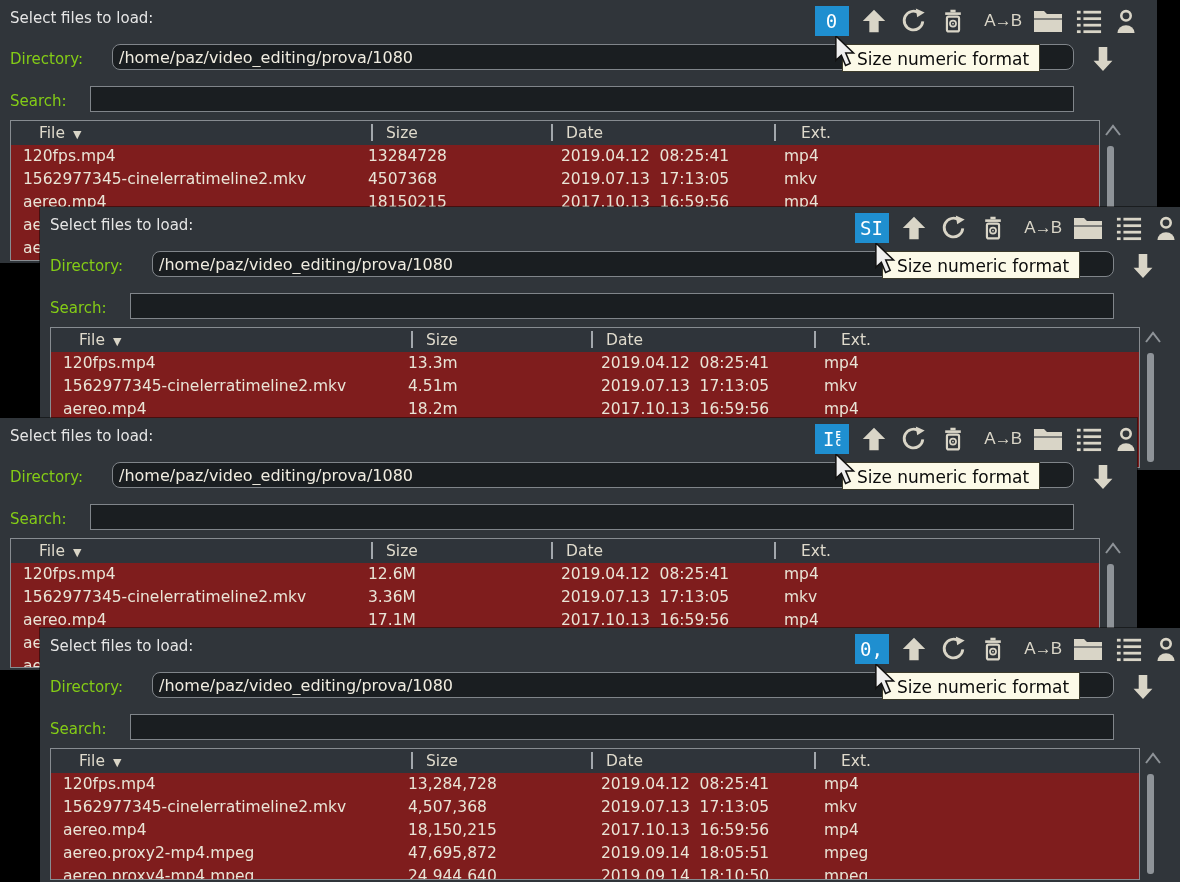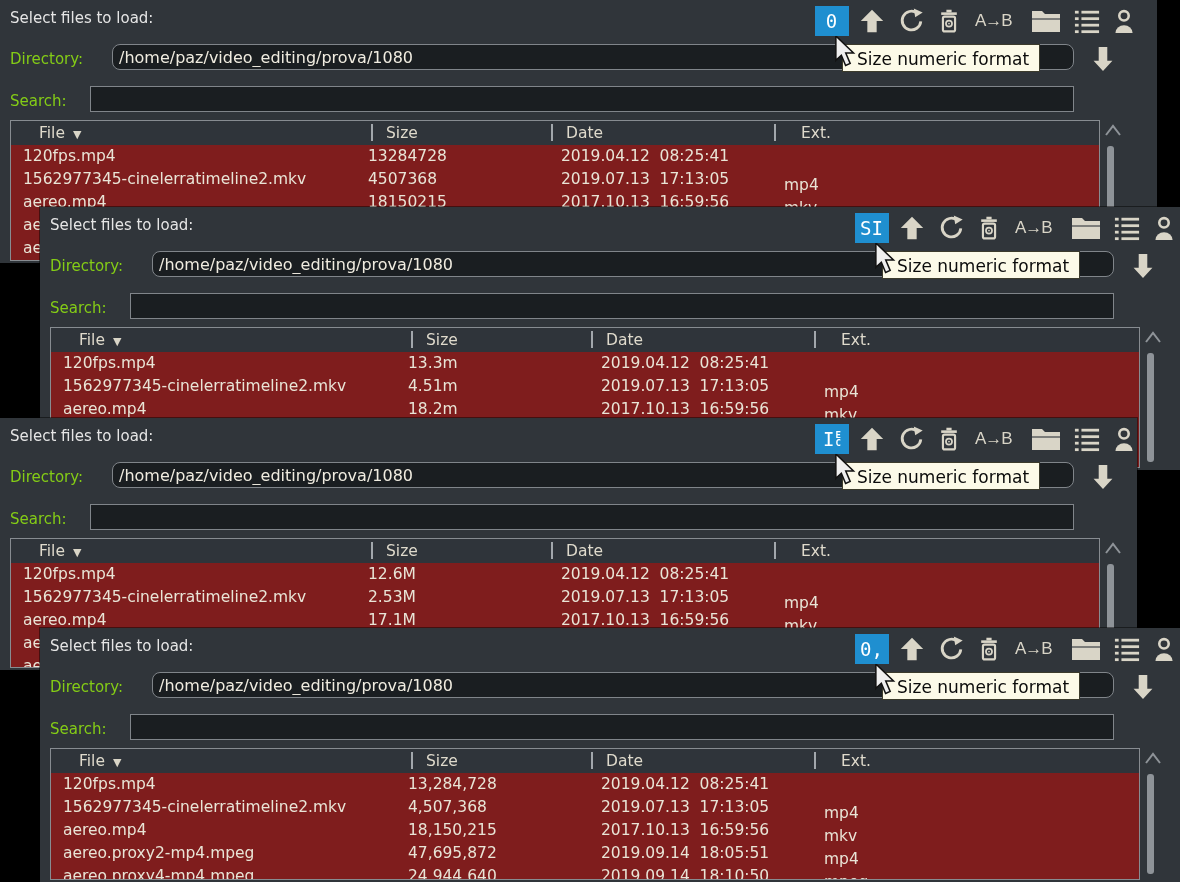--- a/index.html
+++ b/index.html
@@ -7,21 +7,21 @@
 
   .panel{position:absolute;background:#30353a;overflow:hidden;box-shadow:0 0 0 1px rgba(0,0,0,.45);}
   .p0{left:0;   top:0;   width:1157px;height:263px;z-index:1;}
   .p1{left:40px;top:207px;width:1140px;height:263px;z-index:2;}
   .p2{left:0;   top:418px;width:1137px;height:252px;z-index:3;}
   .p3{left:40px;top:628px;width:1140px;height:254px;z-index:4;}
 
   .title{position:absolute;left:10px;top:9px;font-size:15px;color:#e5e5e5;}
 
   .toolbar{position:absolute;left:815px;top:5px;height:32px;display:flex;gap:9px;align-items:center;}
-  .tbtn{background:transparent;border:none;padding:0;margin:0;width:30px;height:30px;display:flex;align-items:center;justify-content:flex-start;cursor:default;}
+  .tbtn{background:transparent;border:none;padding:0;margin:0;width:30px;height:30px;display:flex;align-items:center;justify-content:flex-end;cursor:default;}
   .tbtn svg{display:block;}
   .fmt{background:#1f8fd0;width:34px;height:30px;color:#fff;display:flex;align-items:center;justify-content:center;border:none;padding:0;font-family:"DejaVu Sans Mono",monospace;}
   .fmt-main{font-size:19px;line-height:30px;}
   .fmt-stack{display:inline-flex;flex-direction:column;font-size:9px;line-height:8px;font-weight:bold;margin-left:1px;}
   .ab-label{font-size:17px;color:#d9d5c7;letter-spacing:-1px;white-space:nowrap;}
 
   .field-label{position:absolute;left:10px;font-size:15px;color:#84cc16;}
   .dir-label{top:50px;}
   .search-label{top:92px;}
   .txt{position:absolute;background:#1a1e21;border:1px solid #80858a;color:#f0ece0;font-family:"DejaVu Sans",sans-serif;font-size:16px;padding:0 6px;height:26px;box-sizing:border-box;}
@@ -36,21 +36,21 @@
   .listbox{position:absolute;left:10px;top:120px;width:1090px;bottom:2px;background:#7f1d1d;border:1px solid #878c91;box-sizing:border-box;overflow:hidden;}
   .lhead{position:relative;height:24px;background:#2f343a;}
   .hcell{position:absolute;top:3px;font-size:15.5px;color:#dfdacc;}
   .h-file{left:28px;}.h-size{left:375px;}.h-date{left:555px;}.h-ext{left:790px;}
   .sort-icon{font-size:11px;color:#d9d5c7;margin-left:8px;}
   .sep{position:absolute;top:3px;width:2px;height:17px;background:#a2a7ac;}
   .sep1{left:360px;}.sep2{left:540px;}.sep3{left:763px;}
 
   .lrow{position:relative;height:23px;}
   .lrow span{position:absolute;top:0;line-height:23px;font-size:15.5px;color:#e9e4d6;white-space:pre;}
-  .c-file{left:12px;}.c-size{left:357px;}.c-date{left:550px;}.c-ext{left:773px;margin-top:29px;}
+  .c-file{left:12px;}.c-size{left:357px;}.c-date{left:550px;}.c-ext{left:773px;}
 
   .scroll-up{position:absolute;left:1102px;top:122px;width:22px;height:18px;background:transparent;border:none;padding:0;display:flex;align-items:center;justify-content:center;}
   .scroll-slider{position:absolute;left:1107px;top:146px;width:7px;bottom:8px;background:#8e9398;border-radius:3px;}
 </style>
 </head>
 <body>
 
 <div id="stage">
   <section class="panel p0">
     <div class="title">Select files to load:</div>
@@ -450,21 +450,21 @@
       <div>
   <div class="lrow">
     <span class="c-file">120fps.mp4</span>
     <span class="c-size">12.6M</span>
     <span class="c-date">2019.04.12  08:25:41</span>
     <span class="c-ext">mp4</span>
   </div>
 
   <div class="lrow">
     <span class="c-file">1562977345-cinelerratimeline2.mkv</span>
-    <span class="c-size">2.53M</span>
+    <span class="c-size">3.36M</span>
     <span class="c-date">2019.07.13  17:13:05</span>
     <span class="c-ext">mkv</span>
   </div>
 
   <div class="lrow">
     <span class="c-file">aereo.mp4</span>
     <span class="c-size">17.1M</span>
     <span class="c-date">2017.10.13  16:59:56</span>
     <span class="c-ext">mp4</span>
   </div>

